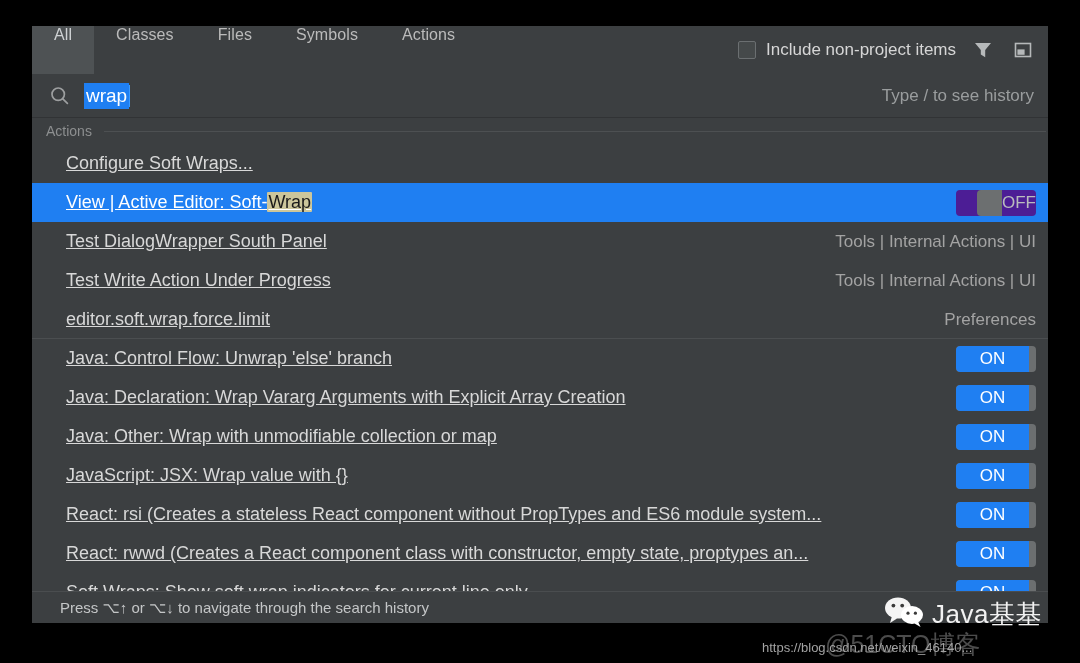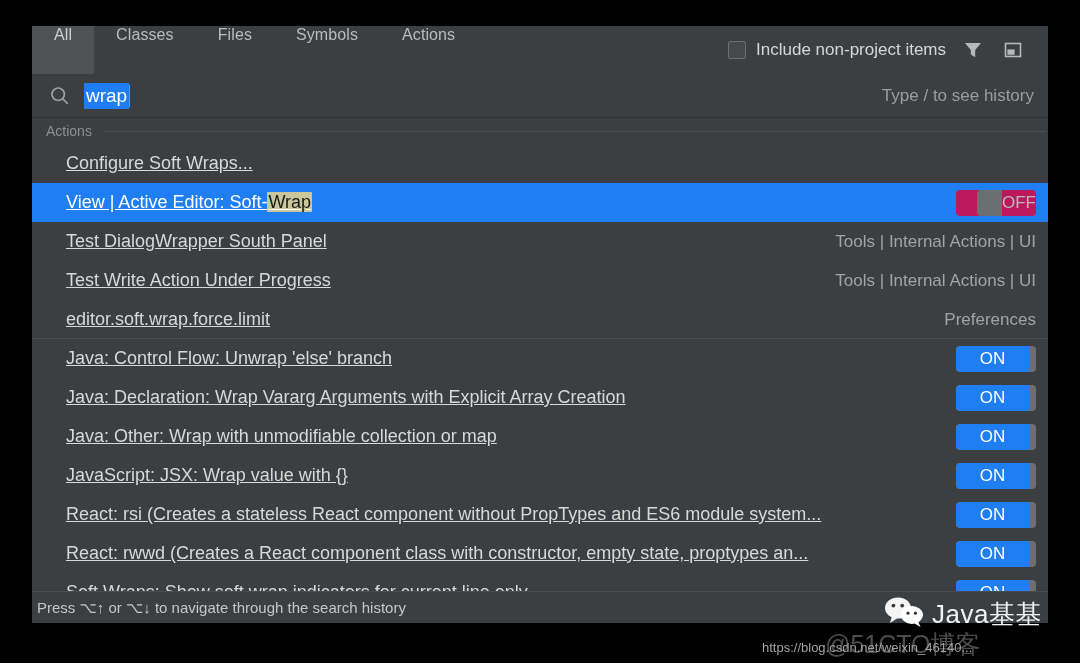--- a/index.html
+++ b/index.html
@@ -39,21 +39,21 @@
     letter-spacing: .1px;
     cursor: pointer;
     white-space: nowrap;
   }
   .tab.active { background: #4e5254; color: #cfd2d4; }
 
   .tabbar-right {
     margin-left: auto;
     display: flex; align-items: center;
     gap: 14px;
-    padding-right: 22px;
+    padding-right: 12px;
   }
   .checkbox-wrap { display:flex; align-items:center; gap:10px; cursor:pointer; }
   .checkbox {
     width: 18px; height: 18px;
     border: 1px solid #6b6f71;
     background: #45494a;
     border-radius: 2px;
   }
   .checkbox-label { font-size: 17px; color: #d6d6d6; white-space: nowrap; }
   .icon-btn { display:flex; align-items:center; justify-content:center; width:26px; height:26px; cursor:pointer; }
@@ -139,36 +139,36 @@
   }
   .toggle.on { background:#6c6f70; }
   .toggle.on .tg-fill {
     background:#1f7ff2; color:#ffffff;
     width: 73px; height:100%;
     display:flex; align-items:center; justify-content:center;
     border-radius: 4px 0 0 4px;
   }
   .toggle.on .tg-knob { flex:1; }
 
-  .toggle.off { background:#be185d;padding-left:21px; }
+  .toggle.off { background:#4c1d95;padding-left:21px; }
   .toggle.off .tg-knob {
     background:#6c6f70; width: 34px; height: 100%;
     border-radius: 4px 0 0 4px;
   }
   .toggle.off .tg-fill {
     flex:1; display:flex; align-items:center; justify-content:center;
     color:#b9bcbd;
   }
 
   
   .footer {
     height: 32px; flex: none;
     background: #3c3f41;
     display: flex; align-items: center;
-    padding-left: 5px;
+    padding-left: 28px;
     border-top: 1px solid #4a4d4f;
   }
   .footer-text { font-size: 15px; color: #c4c6c7; white-space: nowrap; }
 
   
   .wm-brand {
     position: absolute;
     left: 884px; top: 596px;
     display: flex; align-items: center; gap: 6px;
     pointer-events: none;

